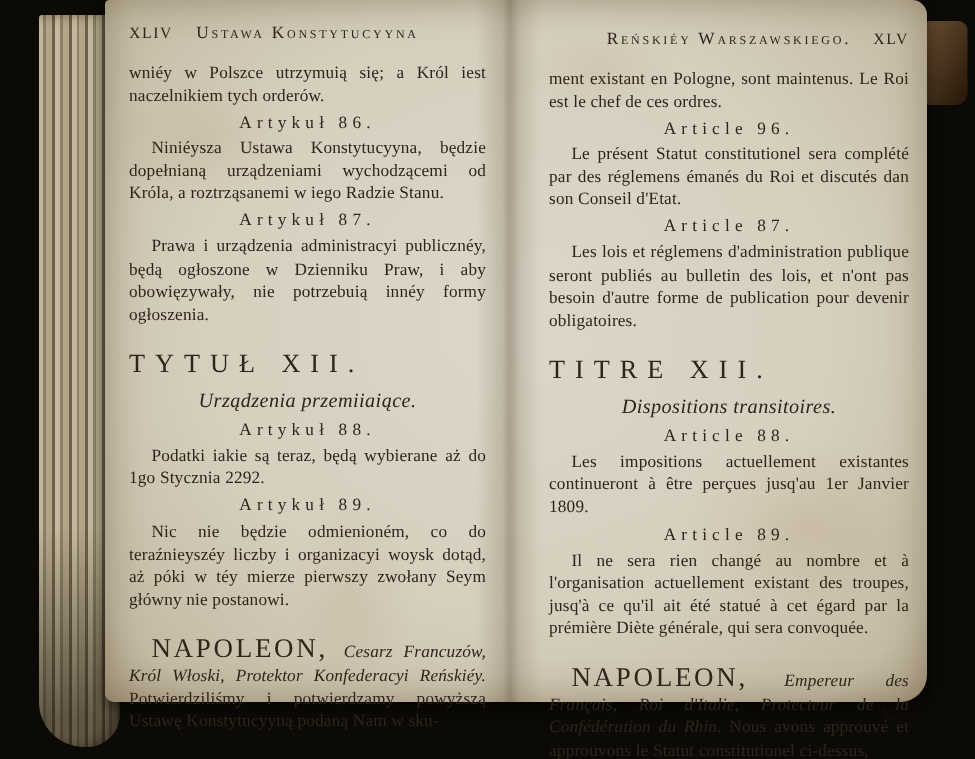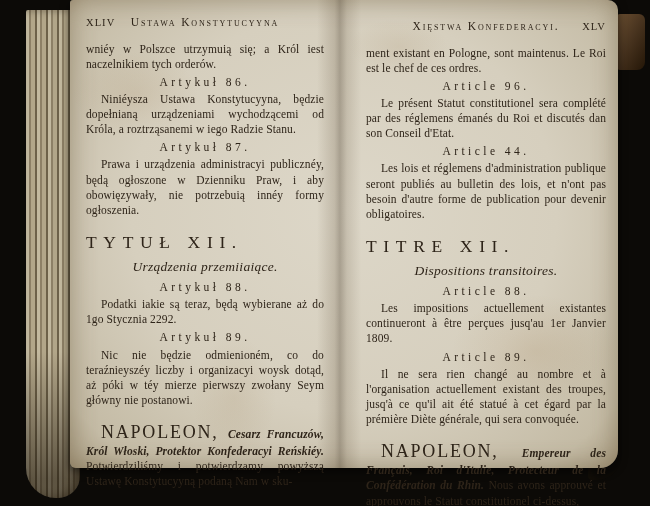--- a/index.html
+++ b/index.html
@@ -71,21 +71,21 @@
   .block.continuation{text-indent:0;}
   .block.body{text-indent:1.3em;}
   .block.article{text-align:center; letter-spacing:.30em; text-indent:0;
     margin:3px 0 2px 0; font-size:11.5px;}
   .block.title{text-align:left; font-size:17.5px; letter-spacing:.38em;
     margin:13px 0 4px 0; text-indent:0;}
   .block.subtitle{text-align:center; font-style:italic; font-size:13.5px;
     margin:0 0 5px 0; text-indent:0; letter-spacing:.02em;}
   .block.signature{margin-top:13px; text-indent:1.3em;}
   .seg-caps{letter-spacing:.1em; font-size:18px;}
-  .seg-italic{font-style:italic;font-weight:bold;}
+  .seg-italic{font-style:italic;}
   .seg-roman{font-style:normal;}
 </style>
 </head>
 <body>
 
 <div class="fore-edge-left"></div>
 <div class="fore-edge-right"></div>
 <div class="clasp"></div>
 
 <div class="paper">
@@ -107,28 +107,28 @@
         <div class="block article">Artykuł 88.</div>
         <div class="block body">Podatki iakie są teraz, będą wybierane aż do 1go Stycznia 2292.</div>
         <div class="block article">Artykuł 89.</div>
         <div class="block body">Nic nie będzie odmienioném, co do teraźnieyszéy liczby i organizacyi woysk dotąd, aż póki w téy mierze pierwszy zwołany Seym główny nie postanowi.</div>
         <div class="block signature"><span class="seg-caps">NAPOLEON, </span><span class="seg-italic">Cesarz Francuzów, Król Włoski, Protektor Konfederacyi Reńskiéy. </span><span class="seg-roman">Potwierdziliśmy i potwierdzamy powyższą Ustawę Konstytucyyną podaną Nam w sku-</span></div>
       </div>
   </div>
 
   <div class="page page-right">
     <div class="running-head">
-      <span>Xięstwa Konfederacyi.</span>
+      <span>Reńskiéy Warszawskiego.</span>
       <span class="folio folio-right">XLV</span>
     </div>
     <div class="page-body">
         <div class="block continuation">ment existant en Pologne, sont maintenus. Le Roi est le chef de ces ordres.</div>
         <div class="block article">Article 96.</div>
         <div class="block body">Le présent Statut constitutionel sera complété par des réglemens émanés du Roi et discutés dan son Conseil d'Etat.</div>
-        <div class="block article">Article 44.</div>
+        <div class="block article">Article 87.</div>
         <div class="block body">Les lois et réglemens d'administration publique seront publiés au bulletin des lois, et n'ont pas besoin d'autre forme de publication pour devenir obligatoires.</div>
         <div class="block title">TITRE XII.</div>
         <div class="block subtitle">Dispositions transitoires.</div>
         <div class="block article">Article 88.</div>
         <div class="block body">Les impositions actuellement existantes continueront à être perçues jusq'au 1er Janvier 1809.</div>
         <div class="block article">Article 89.</div>
         <div class="block body">Il ne sera rien changé au nombre et à l'organisation actuellement existant des troupes, jusq'à ce qu'il ait été statué à cet égard par la prémière Diète générale, qui sera convoquée.</div>
         <div class="block signature"><span class="seg-caps">NAPOLEON, </span><span class="seg-italic">Empereur des Français, Roi d'Italie, Protecteur de la Confédération du Rhin. </span><span class="seg-roman">Nous avons approuvé et approuvons le Statut constitutionel ci-dessus,</span></div>
       </div>
   </div>

